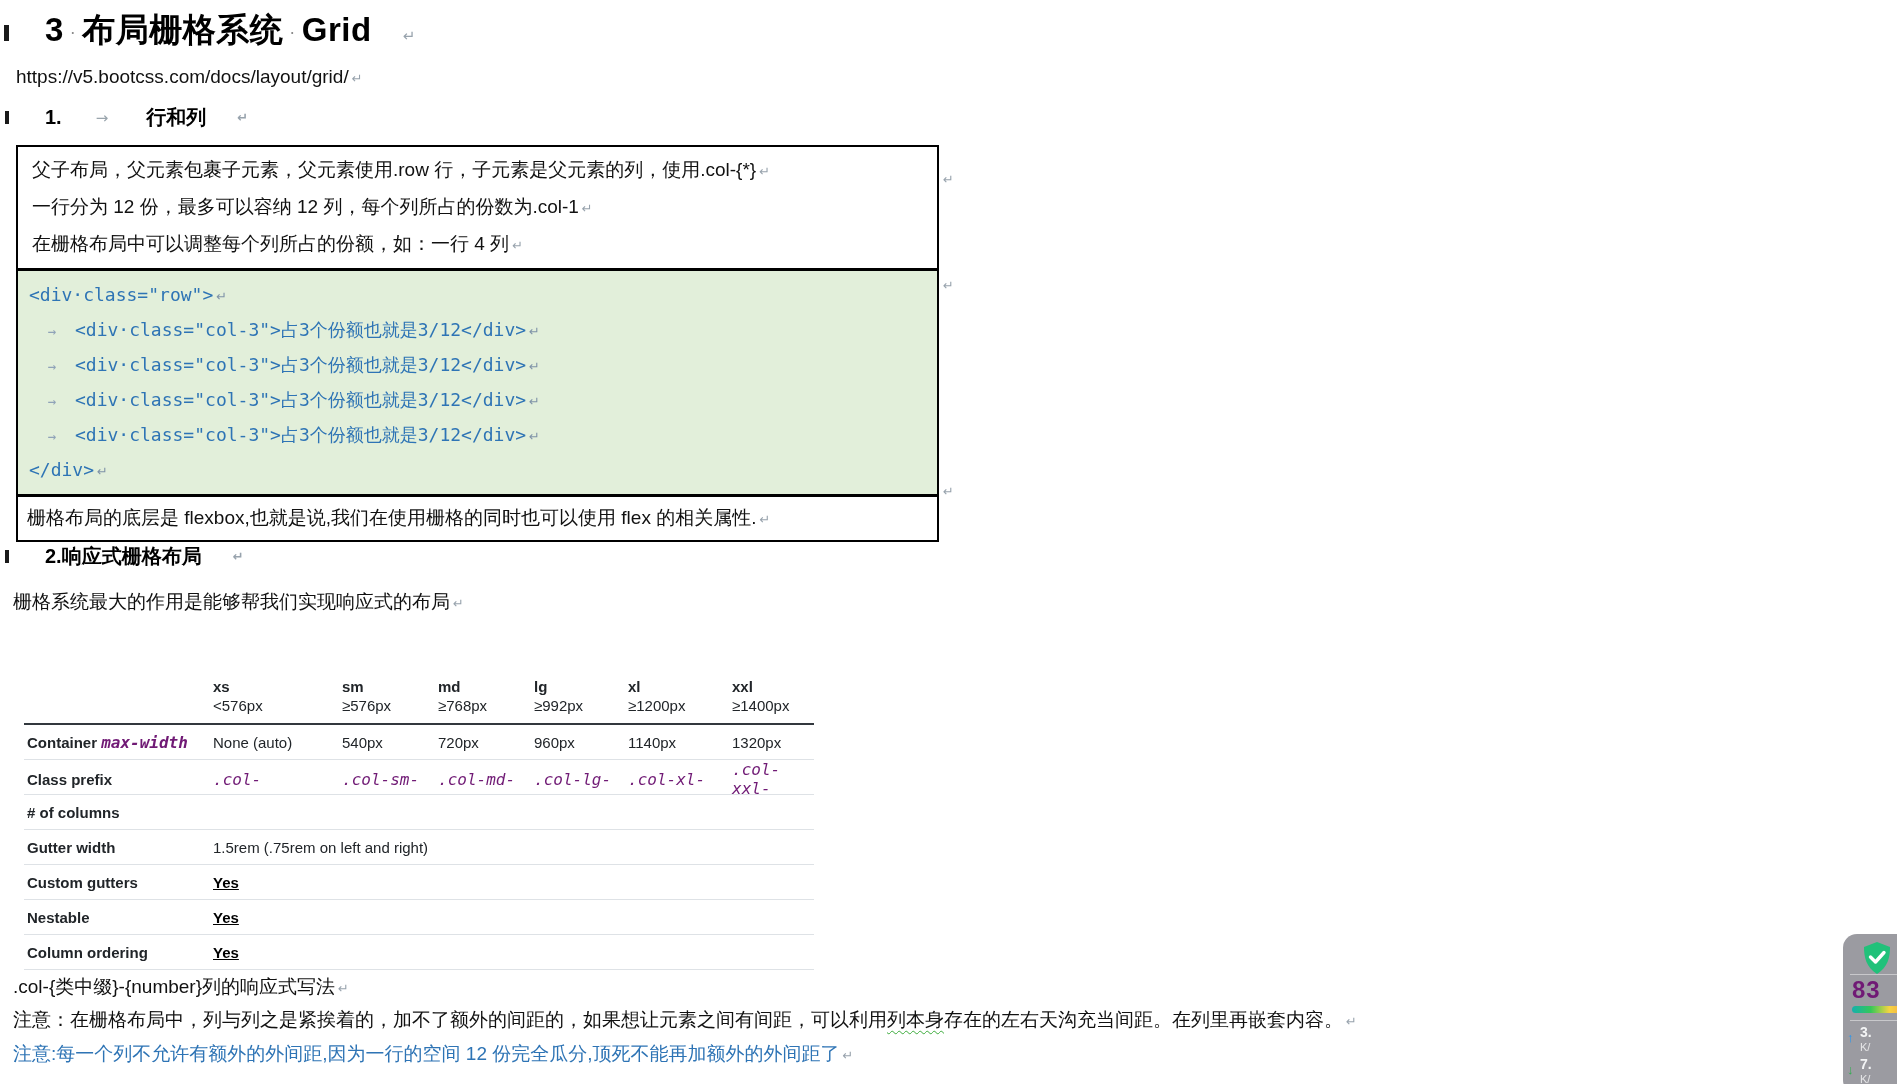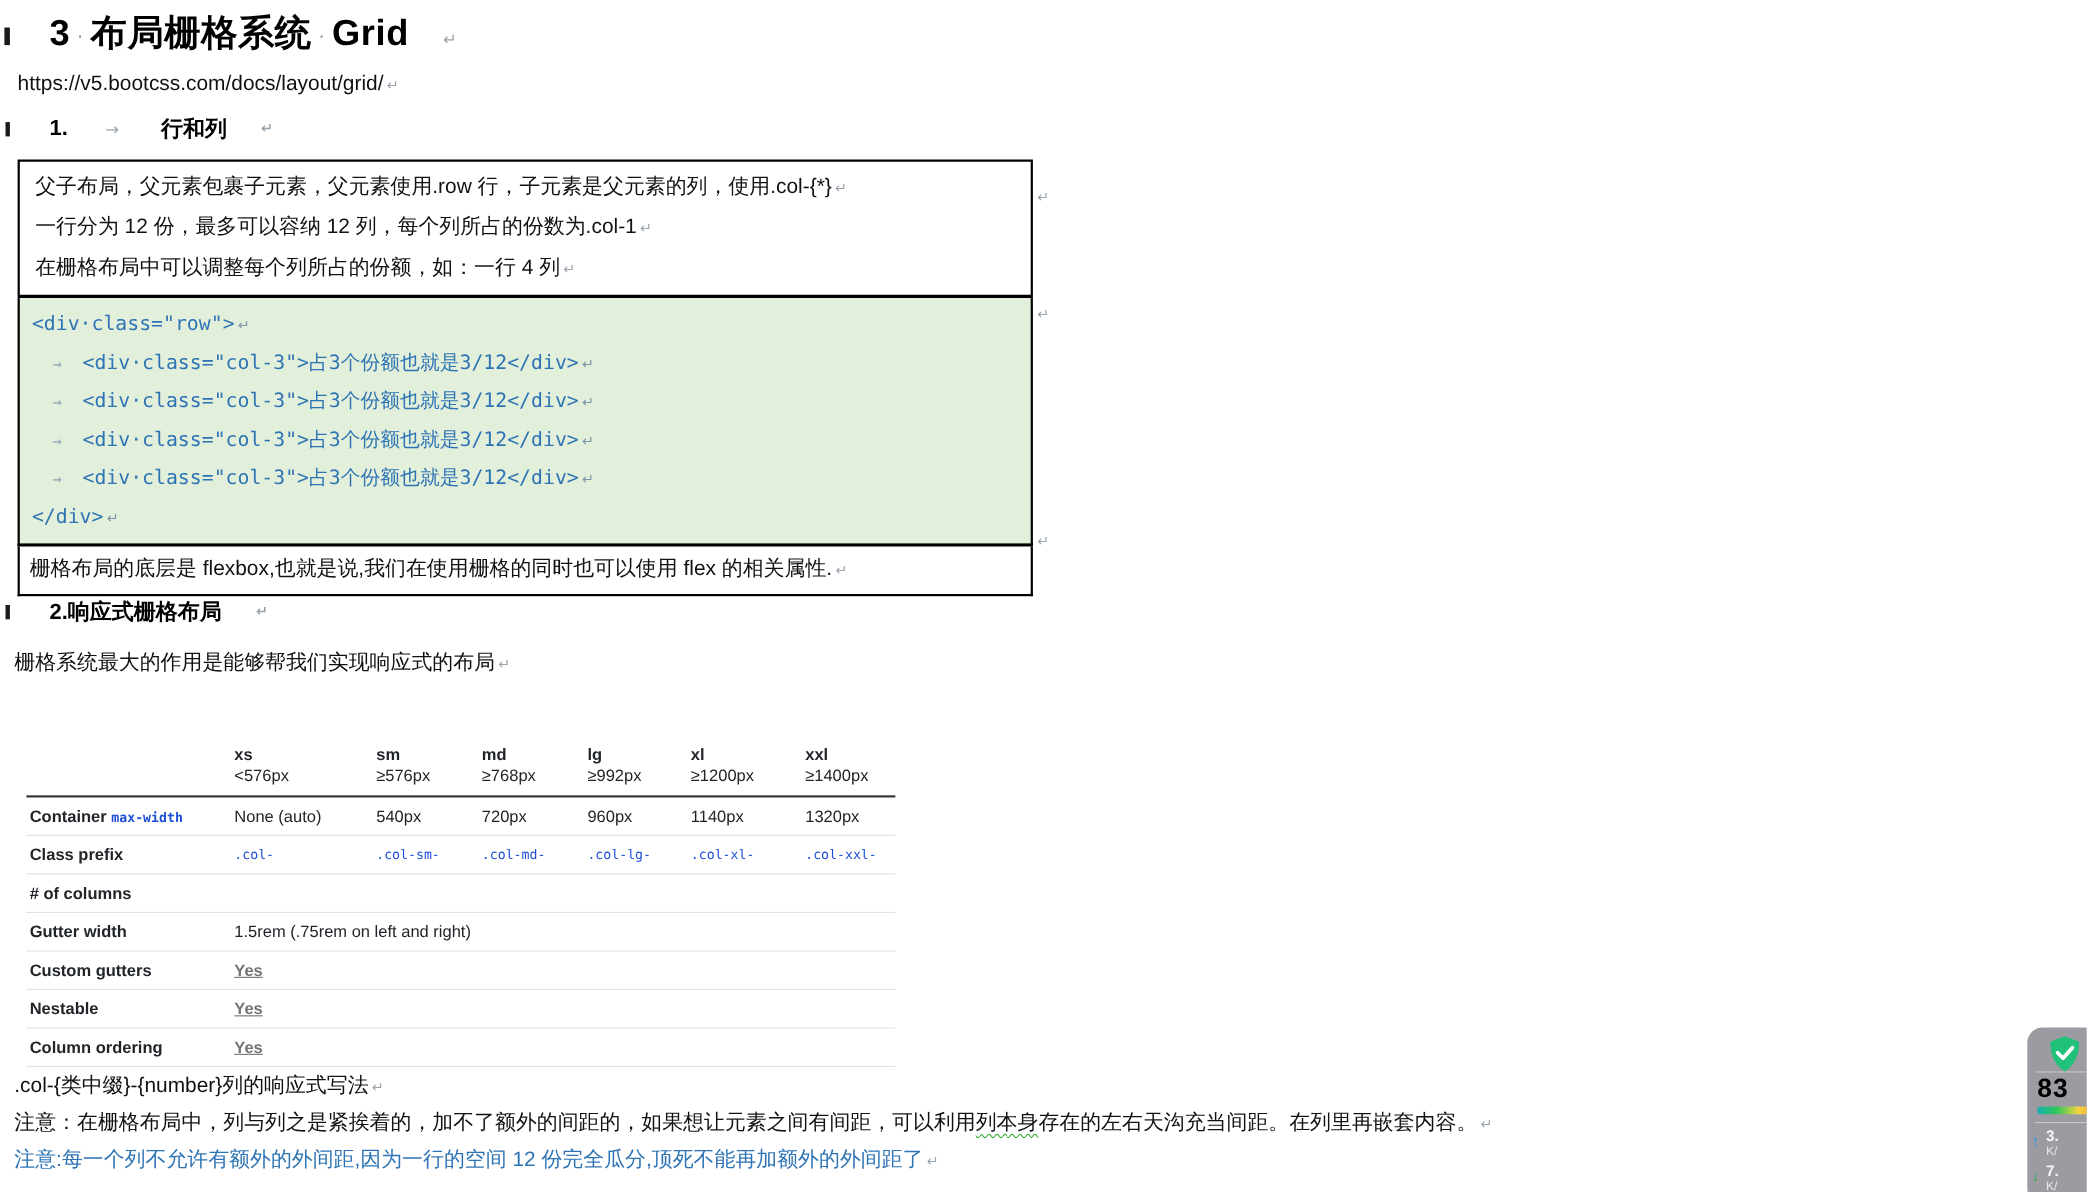--- a/index.html
+++ b/index.html
@@ -42,34 +42,34 @@
   .para2 { left:13px; top:589px; font-size:19px; color:#111; }
 
   
   .btable { left:24px; top:656px; width:790px; color:#212529; }
   .trow { display:grid; grid-template-columns:189px 129px 96px 96px 94px 104px 78px; align-items:center; }
   .thead-row { border-bottom:2px solid #32383e; padding:6px 0 8px 0; align-items:end;margin-top:15px; }
   .thead-row .hl { font-weight:bold; font-size:15px; line-height:19px; }
   .thead-row .hb { font-size:15px; line-height:19px; }
   .drow { height:35px; border-bottom:1px solid #dee2e6; font-size:15px; }
   .rlabel { font-weight:bold; padding-left:3px; font-size:15px; }
-  .pinkcode { font-family:"DejaVu Sans Mono","Liberation Mono",monospace; font-size:12px; color:#1d4ed8; }
-  .yes-link { color:#737373; text-decoration:underline; font-weight:bold; font-size:15px; cursor:pointer; }
+  .pinkcode { font-family:"DejaVu Sans Mono","Liberation Mono",monospace; font-size:16px; color:#701a75;font-style:italic; }
+  .yes-link { color:#000000; text-decoration:underline; font-weight:bold; font-size:15px; cursor:pointer; }
   .span-cell { grid-column:2 / 8; font-size:15px; }
 
   .footer1 { left:13px; top:974px; font-size:19px; color:#111; }
   .footer2 { left:13px; top:1007px; font-size:19px; color:#111; }
   .wavy { text-decoration:underline wavy #3cab3c 1px; text-underline-offset:4px; }
   .footer3 { left:13px; top:1041px; font-size:19px; color:#2E74B5; }
 
   
   .widget { left:1843px; top:934px; width:70px; height:160px; background:#9b9ba1; border-radius:14px 0 0 14px; }
   .widget .shield { position:absolute; left:19px; top:7px; }
   .widget .divider { position:absolute; left:7px; width:58px; height:1px; background:rgba(255,255,255,0.45); }
-  .widget .score { position:absolute; left:9px; top:42px; color:#000000; font-weight:bold; font-size:24px; letter-spacing:1px; }
+  .widget .score { position:absolute; left:9px; top:42px; color:#701a75; font-weight:bold; font-size:24px; letter-spacing:1px; }
   .widget .gbar { position:absolute; left:9px; top:72px; width:56px; height:7px; border-radius:4px;
                   background:linear-gradient(90deg,#15b0ad,#35c759,#f5d442,#f59e42); }
   .widget .net-val { position:absolute; color:#f4f5f6; font-size:14px; font-weight:bold; }
   .widget .net-unit { position:absolute; color:rgba(255,255,255,0.75); font-size:11px; }
   .widget .arrow-up { position:absolute; color:#2196F3; font-size:13px; font-weight:bold; }
   .widget .arrow-down { position:absolute; color:#2fae4e; font-size:13px; font-weight:bold; }
 </style>
 </head>
 <body>
 

